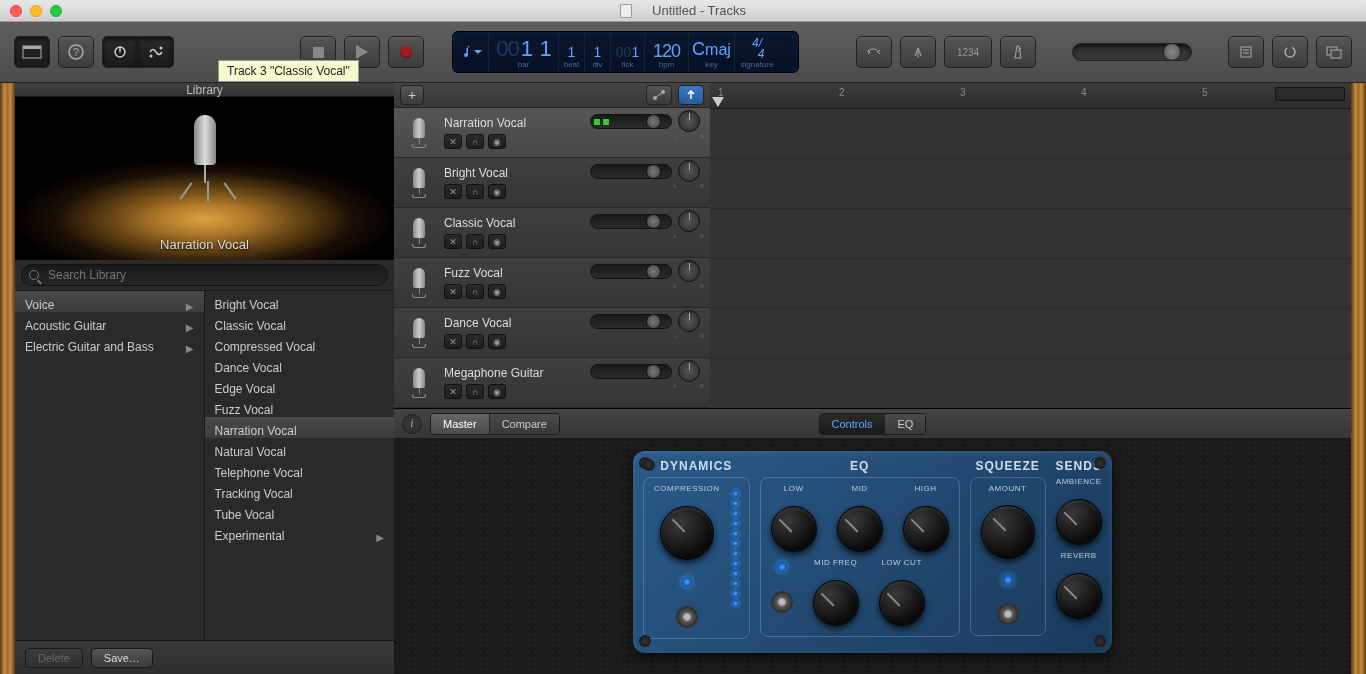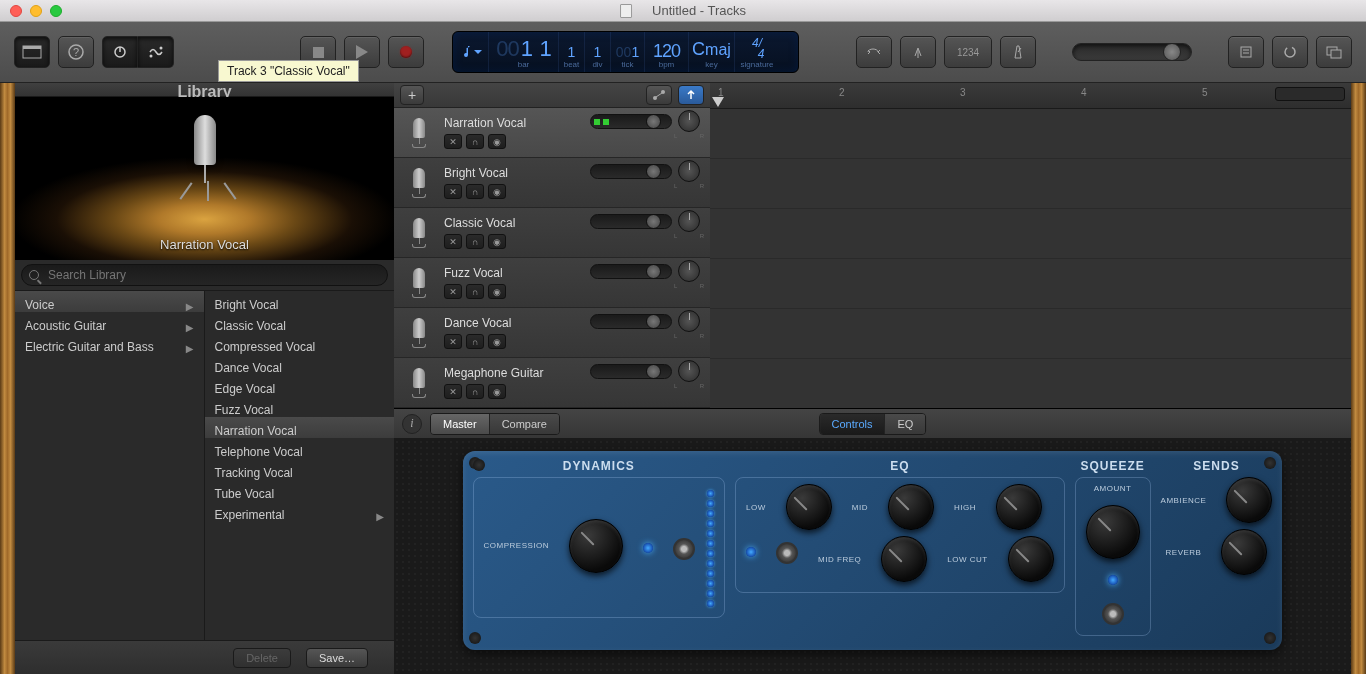--- a/index.html
+++ b/index.html
@@ -42,21 +42,21 @@
 .toolbar-right { margin-left: auto; display: flex; align-items: center; gap: 8px; }
 .vol-slider { width: 120px; height: 18px; background: linear-gradient(#2a2a2a,#3a3a3a); border-radius: 9px; border:1px solid #222; position:relative; box-shadow: inset 0 2px 4px rgba(0,0,0,0.6); }
 .vol-thumb { position:absolute; width:18px; height:18px; background: radial-gradient(#888,#555); border-radius:50%; top:-1px; left: 90px; border:1px solid #222; }
 
 
 .main { display: flex; height: 591px; }
 .woodedge { width: 15px; background: linear-gradient(90deg, #5a3a15, #c08a40 30%, #a06a2a 50%, #c08a40 70%, #5a3a15); }
 
 
 .library { width: 379px; background: #2a2a2a; display: flex; flex-direction: column; }
-.lib-header { height: 14px; text-align: center; color: #bbb; font-size: 16px; padding-top: 0px; background: linear-gradient(#404040,#333); border-bottom: 1px solid #1a1a1a; font-weight: bold; }
+.lib-header { height: 14px; text-align: center; color: #bbb; font-size: 12px; padding-top: 0px; background: linear-gradient(#404040,#333); border-bottom: 1px solid #1a1a1a; }
 .lib-preview { height: 163px; background: radial-gradient(ellipse 60% 45% at 50% 75%, #daa340 0%, #b0792a 20%, #6a4815 40%, #1a0f05 65%, #000 85%); position: relative; }
 .mic-img { position:absolute; left:50%; top:18px; transform:translateX(-50%); width:40px; height:90px; }
 .mic-body { width:22px; height:50px; background: linear-gradient(90deg,#888,#ddd,#888); border-radius: 11px 11px 4px 4px; margin:0 auto; box-shadow: 0 2px 6px rgba(0,0,0,0.6); }
 .mic-stand { width:2px; height:18px; background:#aaa; margin:0 auto; }
 .mic-base { width:46px; height:16px; margin:0 auto; position:relative; }
 .mic-leg { position:absolute; width:2px; height:20px; background:#999; top:-2px; }
 .mic-leg.l { left:0; transform:rotate(35deg); }
 .mic-leg.r { right:0; transform:rotate(-35deg); }
 .mic-leg.c { left:22px; }
 .lib-preview-label { position:absolute; bottom:8px; width:100%; text-align:center; color:#ddd; font-size:13px; text-shadow:0 1px 2px #000; }
@@ -64,21 +64,21 @@
 .lib-search input { width:100%; height:22px; background: linear-gradient(#1a1a1a,#252525); border:1px solid #111; border-radius:11px; padding:0 10px 0 26px; color:#888; font-size:12px; outline:none; }
 .lib-search { position:relative; }
 .search-icon { position:absolute; left:14px; top:10px; width:10px; height:10px; border:1.5px solid #777; border-radius:50%; }
 .search-icon::after { content:''; position:absolute; width:5px; height:1.5px; background:#777; bottom:-3px; right:-4px; transform:rotate(45deg); }
 .lib-cols { flex:1; display:flex; background:#2a2a2a; overflow:hidden; }
 .lib-col { width:50%; overflow-y:auto; }
 .lib-col:first-child { border-right:1px solid #1a1a1a; }
 .lib-item { height:21px; padding: 0 10px; display:flex; align-items:flex-end; justify-content:space-between; color:#ccc; font-size:12px; cursor:pointer; }
 .lib-item.sel { background: linear-gradient(#4a4a4a,#3c3c3c); }
 .chev { color:#888; font-size:10px; }
-.lib-footer { height:34px; display:flex; justify-content:flex-end; align-items:center; gap:15px; padding:0 26px; border-top:1px solid #1a1a1a; background: linear-gradient(#3a3a3a,#2e2e2e); }
+.lib-footer { height:34px; display:flex; align-items:center; gap:8px; padding:0 10px; border-top:1px solid #1a1a1a; background: linear-gradient(#3a3a3a,#2e2e2e); }
 .lib-btn { height:20px; padding:0 12px; background: linear-gradient(#555,#3a3a3a); border:1px solid #1a1a1a; border-radius:4px; color:#ddd; font-size:11px; cursor:pointer; }
 .lib-btn.disabled { color:#666; background: linear-gradient(#3c3c3c,#303030); }
 
 
 .tracks-panel { flex:1; display:flex; flex-direction:column; }
 .tracks-top { height: 326px; display:flex; background:#333; border-bottom:1px solid #000; }
 .track-headers { width:316px; background:#3a3a3a; display:flex; flex-direction:column; }
 .th-toolbar { height:26px; background: linear-gradient(#444,#383838); border-bottom:1px solid #222; display:flex; align-items:center; padding:0 6px; gap:6px; }
 .th-add { width:24px; height:20px; background: linear-gradient(#555,#3a3a3a); border:1px solid #222; border-radius:4px; display:flex; align-items:center; justify-content:center; color:#ccc; font-size:14px; cursor:pointer; }
 .th-spacer { flex:1; }
@@ -126,21 +126,21 @@
 .smart-body { flex:1; background:#1a1a1a; background-image: radial-gradient(circle, #222 1px, transparent 1px); background-size: 6px 6px; display:flex; justify-content:center; align-items:flex-start; padding-top:12px; position:relative; }
 .pedal { background: linear-gradient(135deg, #2a5a8a, #1a3a5a); border-radius:12px; padding: 8px 10px 14px; display:flex; gap:10px; box-shadow: inset 0 2px 6px rgba(255,255,255,0.1), 0 4px 12px rgba(0,0,0,0.6); position:relative; }
 .pedal::before, .pedal::after { content:''; position:absolute; width:12px; height:12px; background:radial-gradient(#333,#111); border-radius:50%; }
 .pedal::before { top:6px; left:6px; } 
 .screw-tr { position:absolute; top:6px; right:6px; width:12px; height:12px; background:radial-gradient(#333,#111); border-radius:50%; }
 .screw-bl { position:absolute; bottom:6px; left:6px; width:12px; height:12px; background:radial-gradient(#333,#111); border-radius:50%; }
 .screw-br { position:absolute; bottom:6px; right:6px; width:12px; height:12px; background:radial-gradient(#333,#111); border-radius:50%; }
 .section { display:flex; flex-direction:column; align-items:center; }
 .sec-title { color:#cde; font-size:12px; font-weight:600; letter-spacing:1px; margin-bottom:4px; }
 .sec-box { border:1px solid rgba(180,210,255,0.25); border-radius:8px; padding:6px 10px 10px; display:flex; gap:12px; }
-.knob-col { display:flex; flex-direction:row; align-items:center; gap:20px; }
+.knob-col { display:flex; flex-direction:column; align-items:center; gap:13px; }
 .knob-lbl { color:#bcd; font-size:8px; letter-spacing:0.5px; }
 .knob { width:54px; height:54px; border-radius:50%; background: radial-gradient(circle at 35% 30%, #3a3a3a, #0a0a0a 70%); border:1px solid #000; box-shadow: 0 3px 6px rgba(0,0,0,0.7), inset 0 2px 3px rgba(80,80,80,0.4); position:relative; cursor:pointer; }
 .knob.sm { width:46px; height:46px; }
 .knob::after { content:''; position:absolute; width:2px; height:18px; background:#888; left:50%; top:6px; transform-origin: 50% 21px; transform: translateX(-50%) rotate(-45deg); border-radius:1px; }
 .led { width:10px; height:10px; border-radius:50%; background: radial-gradient(#4af,#028); box-shadow:0 0 6px #4af; margin-top:4px; }
 .led-col { display:flex; flex-direction:column; gap:3px; padding-top:6px; }
 .led-sm { width:7px; height:7px; border-radius:50%; background: radial-gradient(#4af,#028); box-shadow:0 0 3px #4af; }
 .jack { width:22px; height:22px; border-radius:50%; background: radial-gradient(#bbb 20%, #555 40%, #222); border:2px solid #333; margin-top:6px; }
 .sends { display:flex; flex-direction:column; align-items:center; gap:6px; }
 
@@ -336,20 +336,23 @@
             <span>Dance Vocal</span>
           </div>
           <div class="lib-item">
             <span>Edge Vocal</span>
           </div>
           <div class="lib-item">
             <span>Fuzz Vocal</span>
           </div>
           <div class="lib-item sel">
             <span>Narration Vocal</span>
+          </div>
+          <div class="lib-item">
+            <span>Natural Vocal</span>
           </div>
           <div class="lib-item">
             <span>Telephone Vocal</span>
           </div>
           <div class="lib-item">
             <span>Tracking Vocal</span>
           </div>
           <div class="lib-item">
             <span>Tube Vocal</span>
           </div>

